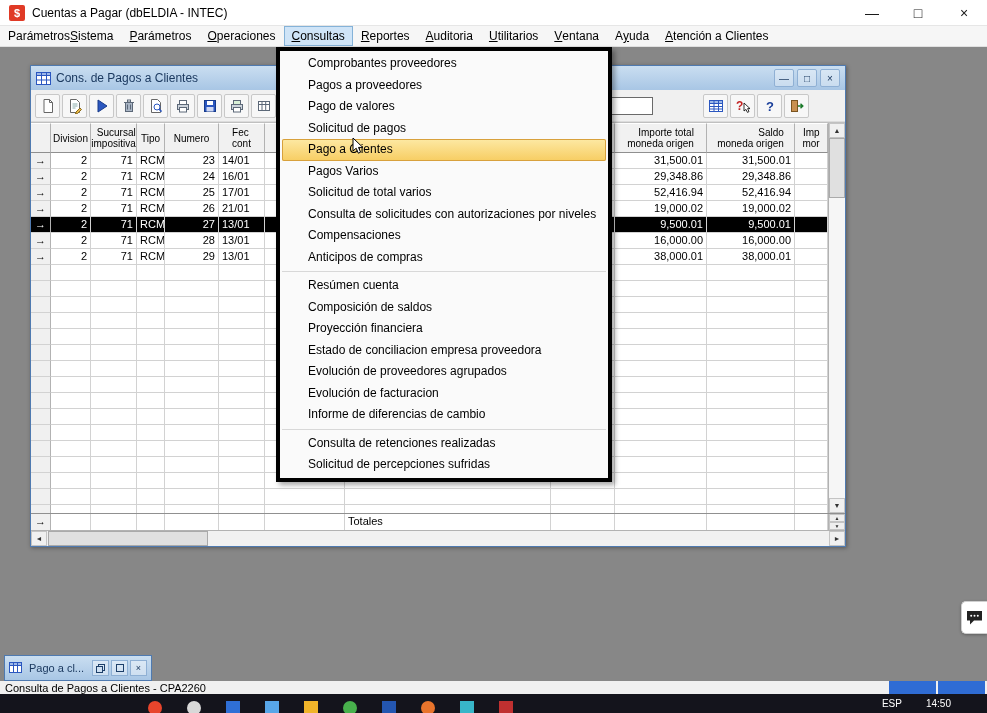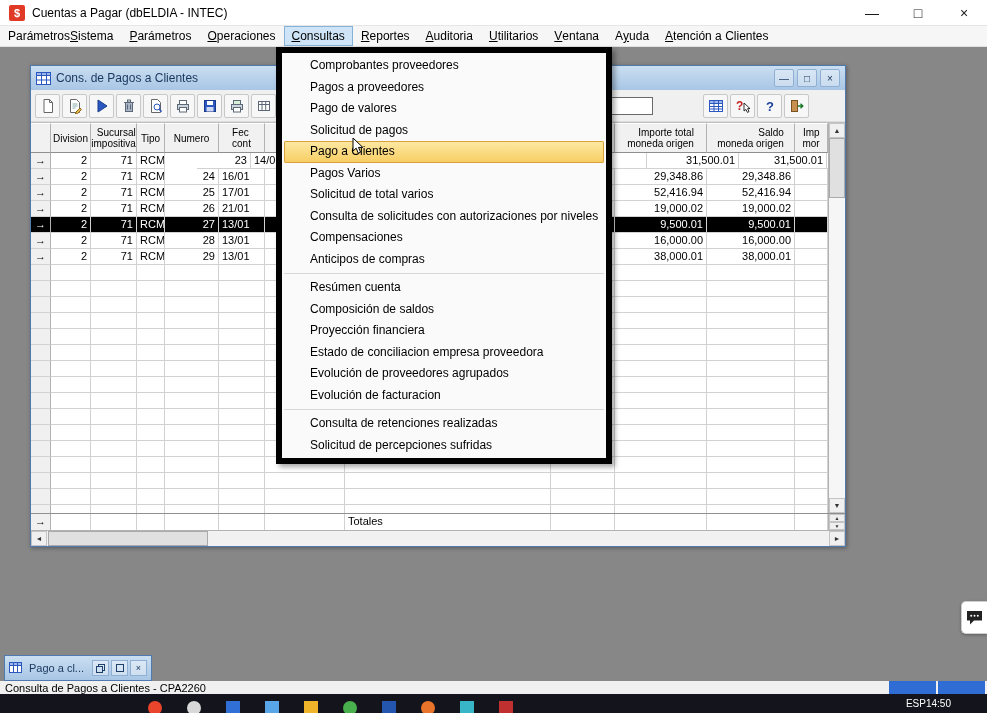--- a/index.html
+++ b/index.html
@@ -15,21 +15,21 @@
   .win-controls{margin-left:auto;display:flex;height:100%}
   .win-btn{width:46px;display:flex;align-items:center;justify-content:center;font-size:14px;color:#1a1a1a}
 
   
   .menubar{position:absolute;left:0;top:26px;width:100%;height:21px;background:#f6f6f6;
            border-bottom:1px solid #e0e0e0;display:flex;font-size:12px;box-sizing:border-box}
   .menu-item{padding:0 8px;display:flex;align-items:center;white-space:nowrap}
   .menu-item.open{background:#cfe4f7;box-shadow:inset 0 0 0 1px #84b2d8}
 
   
-  .dropdown{position:absolute;left:276px;top:47px;width:336px;background:#fafafa;border:6px solid #000000;
+  .dropdown{position:absolute;left:276px;top:47px;width:336px;background:#fafafa;border:4px solid #000000;
             box-shadow:3px 3px 5px rgba(0,0,0,.35);padding:2px 0;z-index:50;box-sizing:border-box}
   .drop-item{height:21.5px;line-height:21.5px;padding-left:26px;margin:0 2px;font-size:12px;
              white-space:nowrap;overflow:hidden}
   .drop-item.hot{background:linear-gradient(#fde9a4,#f7cd62);box-shadow:inset 0 0 0 1px #d8a13c;border-radius:2px}
   .menu-sep{border-top:1px solid #d8d8d8;margin:3px 2px}
 
   
   .child{position:absolute;left:30px;top:65px;width:816px;height:482px;background:#f0f0f0;
          border:1px solid #4f7ab0;box-sizing:border-box;box-shadow:1px 1px 4px rgba(0,0,0,.35)}
   .child-title{height:24px;background:linear-gradient(#cadef1,#a8c6e5);display:flex;align-items:center;
@@ -99,21 +99,21 @@
   .statusbar{position:absolute;left:0;top:681px;width:100%;height:13px;background:#f0f0f0;display:flex;
              align-items:center;font-size:11px;padding-left:5px;box-sizing:border-box}
   .sb-seg{position:absolute;top:0;height:13px;width:47px;background:#2f6cd4}
   .sb-seg1{right:51px}
   .sb-seg2{right:2px}
 
   .taskbar{position:absolute;left:0;top:694px;width:100%;height:19px;background:#14141c}
   .tk-icons{position:absolute;left:148px;top:7px;display:flex;gap:25px}
   .tk-ico{width:14px;height:14px;display:inline-block}
   .tk-ico.circle{border-radius:50%}
-  .tk-right{position:absolute;right:36px;top:4px;display:flex;color:#fff;font-size:10px}
+  .tk-right{position:absolute;right:36px;top:4px;display:flex;gap:24px;color:#fff;font-size:10px}
 
   
   .chat{position:absolute;right:0;top:601px;width:25px;height:31px;background:#fff;border:1px solid #cfcfcf;
         border-right:none;border-radius:5px 0 0 5px;display:flex;align-items:center;justify-content:center;
         box-shadow:0 1px 3px rgba(0,0,0,.3);z-index:40}
   .cursor{position:absolute;left:352px;top:137px;z-index:60}
 </style>
 </head>
 <body>
 
@@ -305,21 +305,21 @@
 moneda origen</div>
             <div class="gcell" style="flex: 1 1 auto; text-align: right;">Imp
 mor</div>
           </div>
         <div id="grid-rows">
             <div class="grow">
               <div class="gcell marker" style="flex: 0 0 20px; text-align: center;">→</div>
               <div class="gcell" style="flex: 0 0 40px; text-align: right;">2</div>
               <div class="gcell" style="flex: 0 0 46px; text-align: right;">71</div>
               <div class="gcell" style="flex: 0 0 28px; text-align: left;">RCM</div>
-              <div class="gcell" style="flex: 0 0 54px; text-align: right; margin-left: 32px;">23</div>
+              <div class="gcell" style="flex: 0 0 54px; text-align: right;">23</div>
               <div class="gcell" style="flex: 0 0 46px; text-align: left;">14/01</div>
               <div class="gcell" style="flex: 0 0 80px; text-align: left;"></div>
               <div class="gcell" style="flex: 0 0 206px; text-align: left;"></div>
               <div class="gcell" style="flex: 0 0 64px; text-align: left;"></div>
               <div class="gcell" style="flex: 0 0 92px; text-align: right;">31,500.01</div>
               <div class="gcell" style="flex: 0 0 88px; text-align: right;">31,500.01</div>
               <div class="gcell" style="flex: 1 1 auto; text-align: right;"></div>
             </div>
             <div class="grow">
               <div class="gcell marker" style="flex: 0 0 20px; text-align: center;">→</div>
@@ -681,20 +681,21 @@
       <div class="drop-item">Consulta de solicitudes con autorizaciones por niveles</div>
       <div class="drop-item">Compensaciones</div>
       <div class="drop-item">Anticipos de compras</div>
       <div class="menu-sep"></div>
       <div class="drop-item">Resúmen cuenta</div>
       <div class="drop-item">Composición de saldos</div>
       <div class="drop-item">Proyección financiera</div>
       <div class="drop-item">Estado de conciliacion empresa proveedora</div>
       <div class="drop-item">Evolución de proveedores agrupados</div>
       <div class="drop-item">Evolución de facturacion</div>
+      <div class="drop-item">Informe de diferencias de cambio</div>
       <div class="menu-sep"></div>
       <div class="drop-item">Consulta de retenciones realizadas</div>
       <div class="drop-item">Solicitud de percepciones sufridas</div>
     </div>
 
   <div class="mini">
     <span class="grid-ico">
       <svg width="13" height="11" viewBox="0 0 13 11">
           <rect x="0.5" y="0.5" width="12" height="10" fill="#fff" stroke="#2b57c0"></rect>
           <rect x="0.5" y="0.5" width="12" height="3" fill="#9db8e8" stroke="#2b57c0"></rect>

